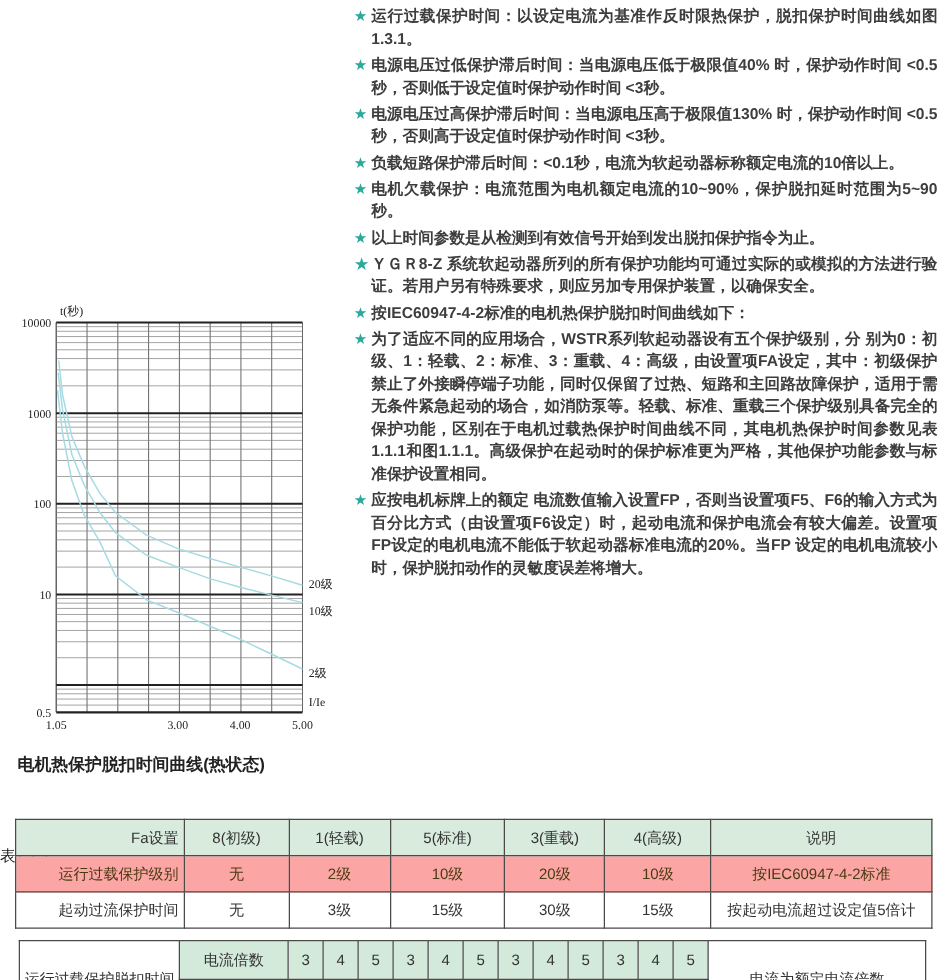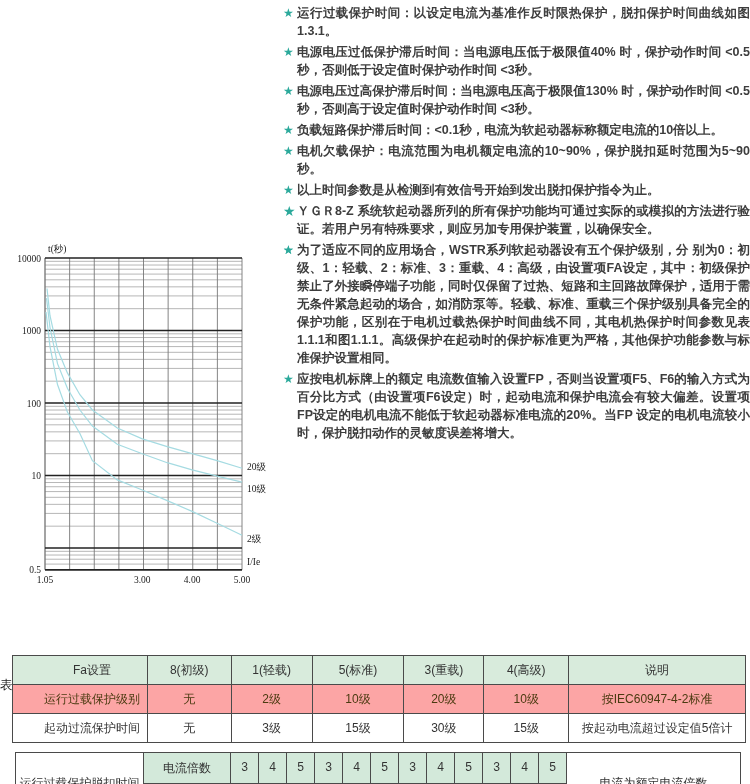--- a/index.html
+++ b/index.html
@@ -32,30 +32,30 @@
   
   #table1{
     position:absolute; left:12px; top:655px; width:734px;
     border-collapse:collapse; font-size:12px; color:#333;
   }
   #table1 td{
     border:1px solid #4a4a4a; text-align:center; height:28px; padding:0 4px;
   }
   #table1 tr.hdr td{ background:#d8ebdc; }
   #table1 tr.orange td{ background:#fca5a5; color:#4a3a10; }
-  #table1 td.lft{ text-align:center; padding-left:28px;margin-top:44px; }
+  #table1 td.lft{ text-align:right; padding-left:28px;margin-top:44px; }
   
   #table2{
     position:absolute; left:15px; top:752px; width:725px;
     border-collapse:collapse; font-size:12px; color:#333;
     table-layout:fixed;
   }
   #table2 td{
     border:1px solid #4a4a4a; text-align:center; height:30px; padding:0;
-    overflow:hidden; white-space:nowrap;font-family:Liberation Mono, monospace;
+    overflow:hidden; white-space:nowrap;
   }
   #table2 td.green{ background:#d3e9da; }
   #table2 td.plain{ background:#ffffff; }
 </style>
 </head>
 <body>
 
 <div id="page">
 
   <div id="bullets">
@@ -82,20 +82,21 @@
     <div class="bullet">
       <span class="star">★</span>
       <span>以上时间参数是从检测到有效信号开始到发出脱扣保护指令为止。</span>
     </div>
     <div class="bullet big-star">
       <span class="star">★</span>
       <span>ＹＧＲ8-Z 系统软起动器所列的所有保护功能均可通过实际的或模拟的方法进行验证。若用户另有特殊要求，则应另加专用保护装置，以确保安全。</span>
     </div>
     <div class="bullet">
       <span class="star">★</span>
+      <span>按IEC60947-4-2标准的电机热保护脱扣时间曲线如下：</span>
     </div>
     <div class="bullet">
       <span class="star">★</span>
       <span>为了适应不同的应用场合，WSTR系列软起动器设有五个保护级别，分 别为0：初级、1：轻载、2：标准、3：重载、4：高级，由设置项FA设定，其中：初级保护禁止了外接瞬停端子功能，同时仅保留了过热、短路和主回路故障保护，适用于需无条件紧急起动的场合，如消防泵等。轻载、标准、重载三个保护级别具备完全的保护功能，区别在于电机过载热保护时间曲线不同，其电机热保护时间参数见表1.1.1和图1.1.1。高级保护在起动时的保护标准更为严格，其他保护功能参数与标准保护设置相同。</span>
     </div>
     <div class="bullet">
       <span class="star">★</span>
       <span>应按电机标牌上的额定 电流数值输入设置FP，否则当设置项F5、F6的输入方式为百分比方式（由设置项F6设定）时，起动电流和保护电流会有较大偏差。设置项FP设定的电机电流不能低于软起动器标准电流的20%。当FP 设定的电机电流较小时，保护脱扣动作的灵敏度误差将增大。</span>
     </div>
   </div>
@@ -166,20 +167,21 @@
         <text x="41" y="333.3246746856386" text-anchor="end" font-size="9.5" fill="#222" font-family="&quot;Liberation Serif&quot;, serif">0.5</text>
         <text x="45" y="342.8246746856386" text-anchor="middle" font-size="9.5" fill="#222" font-family="&quot;Liberation Serif&quot;, serif">1.05</text>
         <text x="142.25316455696202" y="342.8246746856386" text-anchor="middle" font-size="9.5" fill="#222" font-family="&quot;Liberation Serif&quot;, serif">3.00</text>
         <text x="192.126582278481" y="342.8246746856386" text-anchor="middle" font-size="9.5" fill="#222" font-family="&quot;Liberation Serif&quot;, serif">4.00</text>
         <text x="242" y="342.8246746856386" text-anchor="middle" font-size="9.5" fill="#222" font-family="&quot;Liberation Serif&quot;, serif">5.00</text>
         <text x="48" y="12" text-anchor="start" font-size="9.5" fill="#222" font-family="&quot;Liberation Serif&quot;, serif">t(秒)</text>
         <text x="247" y="324.8246746856386" text-anchor="start" font-size="9.5" fill="#222" font-family="&quot;Liberation Serif&quot;, serif">I/Ie</text>
       </svg>
     </div>
 
+  <div id="figure-caption">电机热保护脱扣时间曲线(热状态)</div>
   <div id="table-title">表1.1.1</div>
 
   <table id="table1">
     <colgroup>
       <col style="width:135px">
         <col style="width:84px">
         <col style="width:81px">
       <col style="width:92px">
         <col style="width:80px">
         <col style="width:85px">

